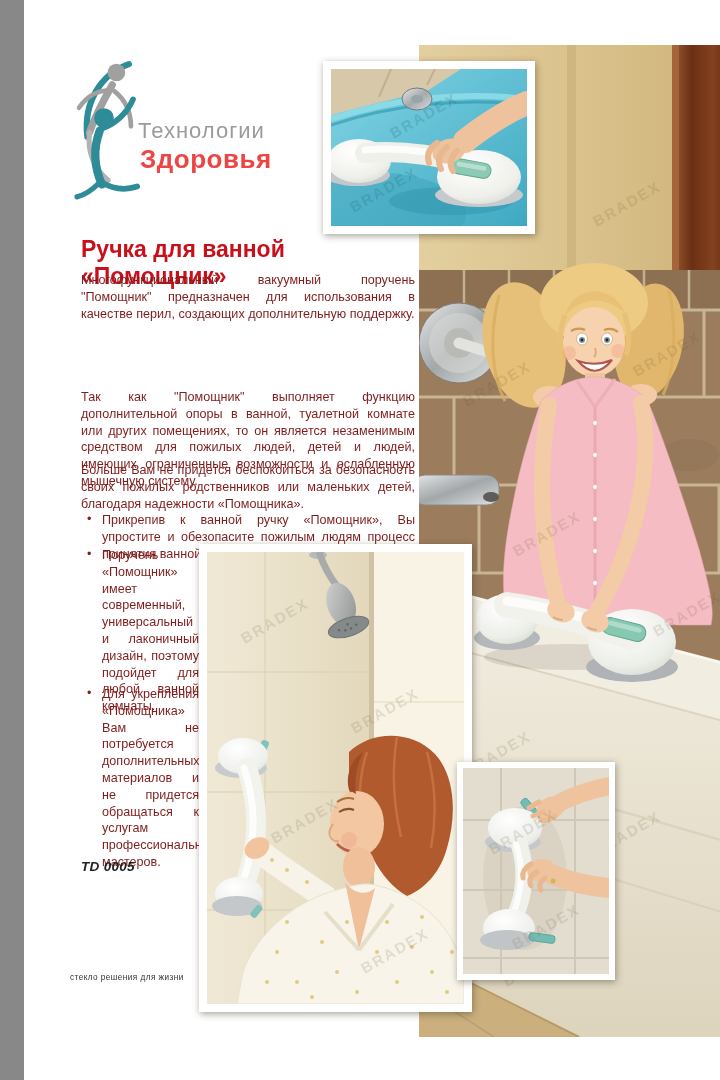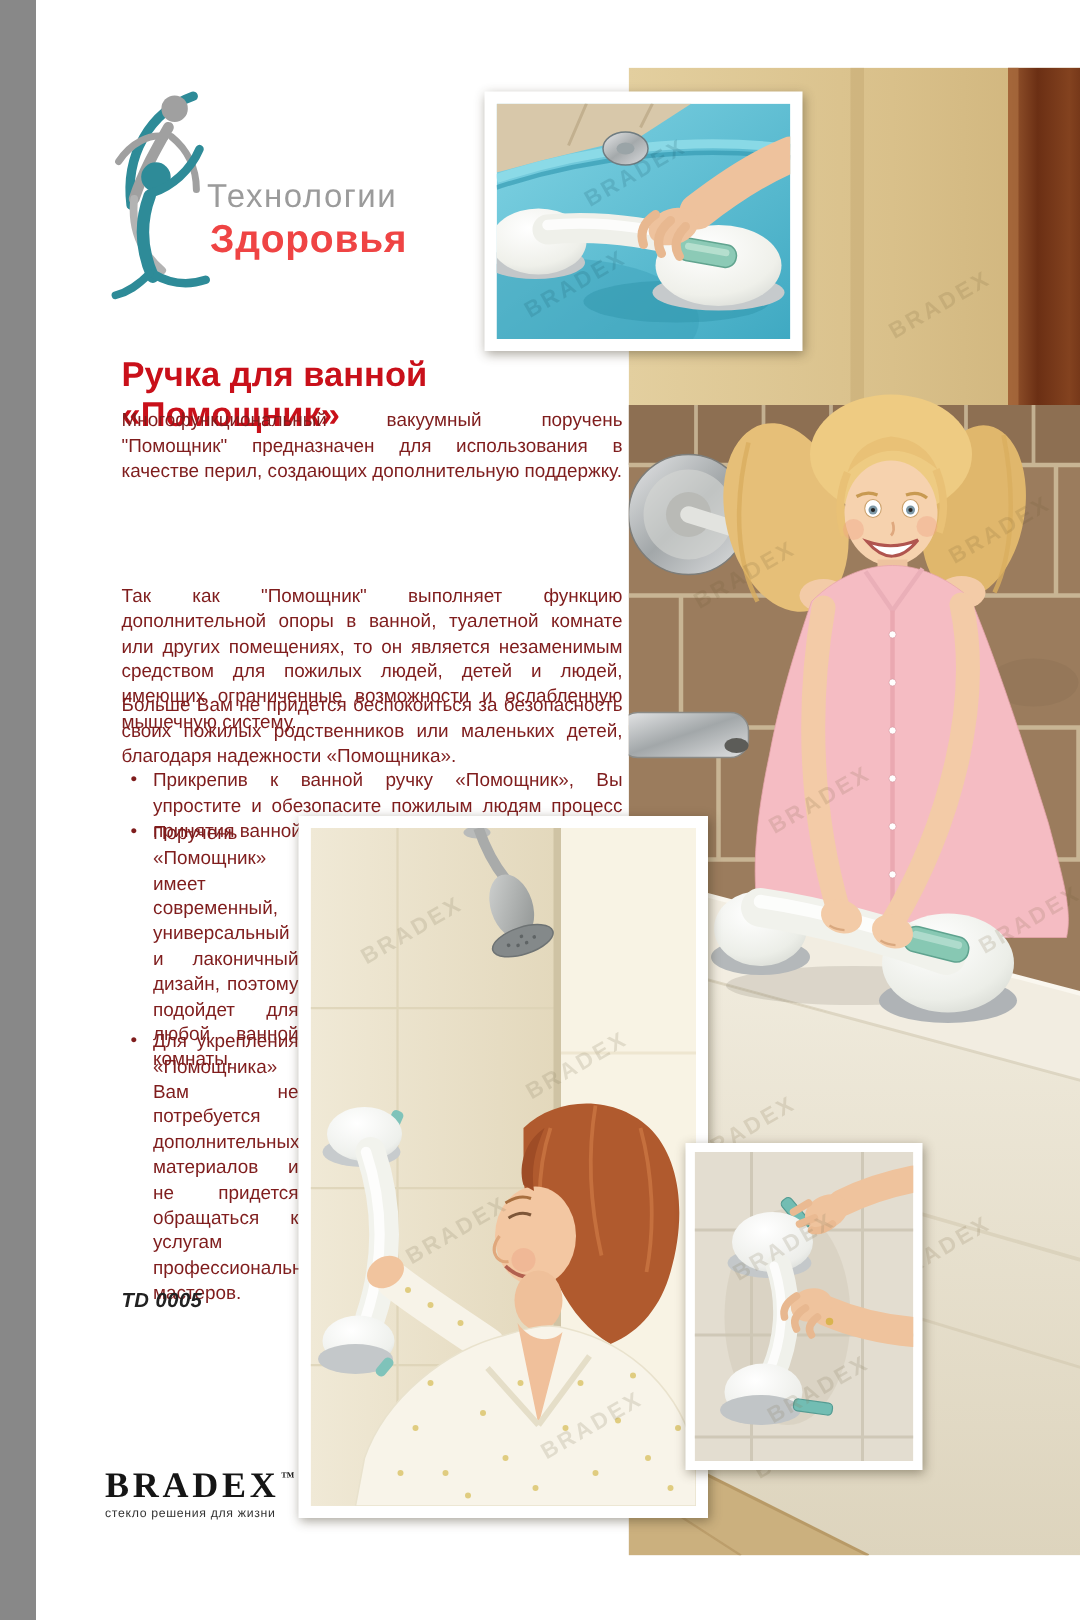--- a/index.html
+++ b/index.html
@@ -426,17 +426,16 @@
             <path d="M82,110 q-8,6 -4,12"></path>
         </g>
         <circle cx="90" cy="113" r="2.5" fill="#d9b44e"></circle>
       </svg>
       <span class="wm wm-soft" style="left:22px;top:55px;">BRADEX</span>
       <span class="wm wm-soft" style="left:45px;top:150px;">BRADEX</span>
     </div>
   </div>
 
   <div class="footer">
-    <div class="brand-line"><span>BRADEX</span><span class="tm">™</span></div>
     <div class="tagline">стекло решения для жизни</div>
   </div>
 
 </div>
 
 </body></html>

